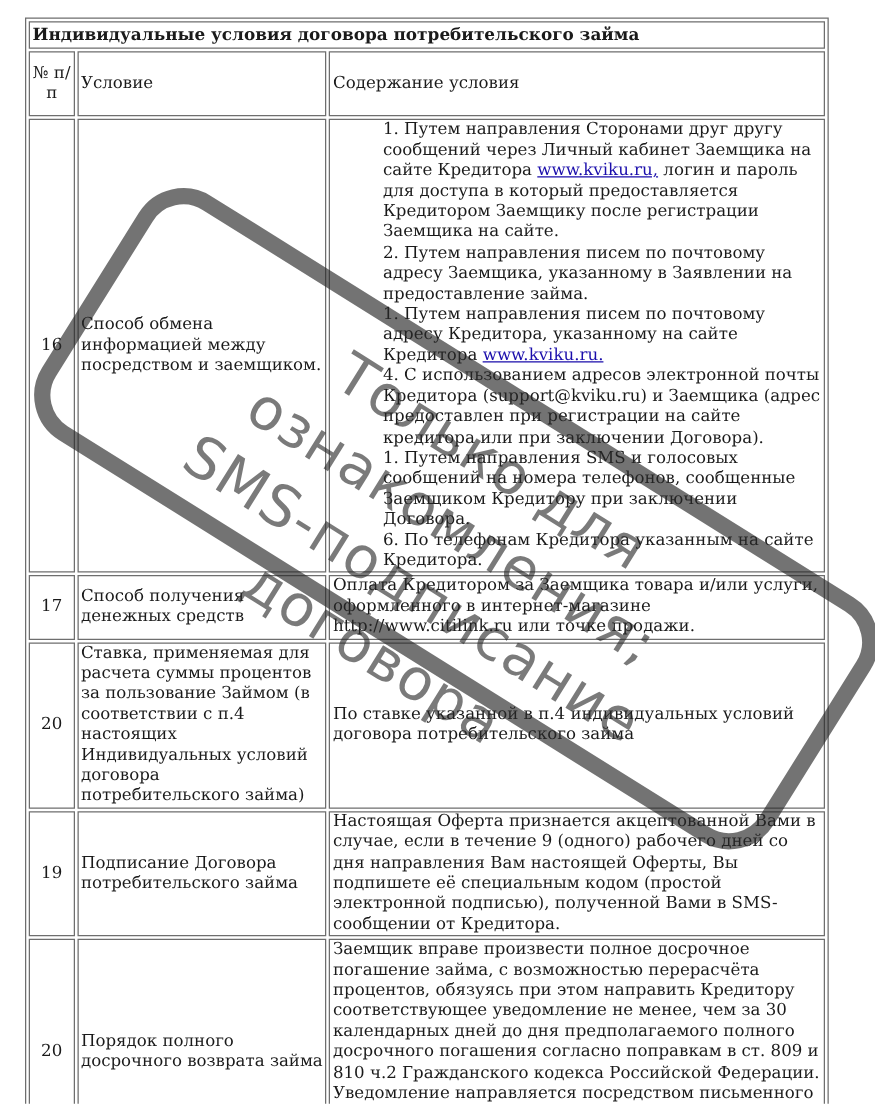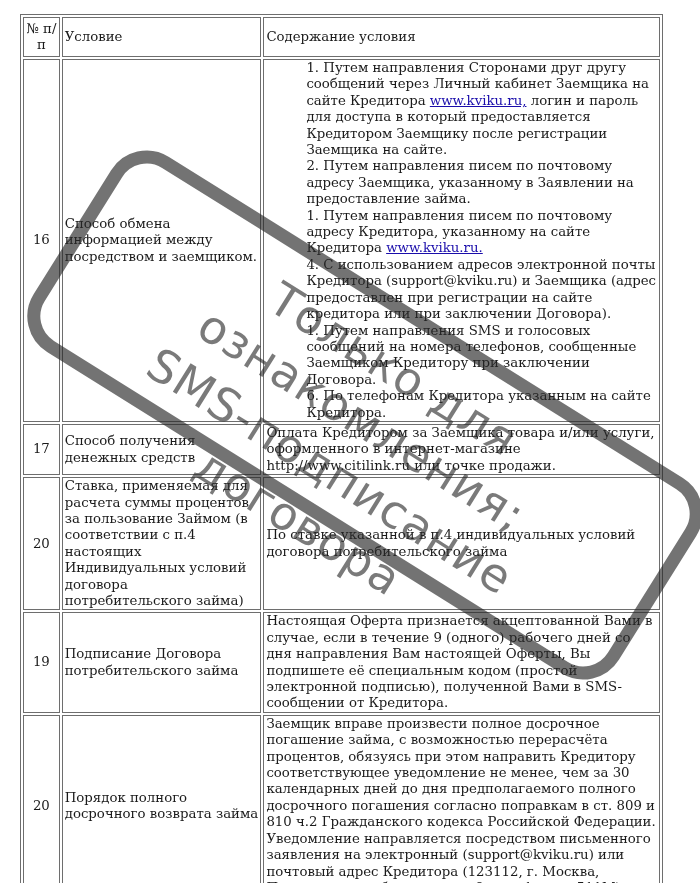--- a/index.html
+++ b/index.html
@@ -30,21 +30,24 @@
     color: rgba(40,40,40,0.62); text-align: center;
   }
   .stamp-line1 { font-size: 46px; line-height: 60px; margin-top: 18px; letter-spacing: 1px; }
   .stamp-line2 { font-size: 46px; line-height: 60px; letter-spacing: 1px; }
 </style>
 </head>
 <body>
 
 <table class="doc-table">
   <tbody>
-  <tr style="height:40px">
+      <tr>
+    <td colspan="3" class="title-cell">Индивидуальные условия договора потребительского займа</td>
+  </tr>
+  <tr style="height:52px">
     <th class="hdr col-no">№ п/п</th>
     <th class="hdr col-cond">Условие</th>
     <th class="hdr col-content">Содержание условия</th>
   </tr>
 
   <tr>
     <td class="col-no">16</td>
     <td class="col-cond">Способ обмена информацией между посредством и заемщиком.</td>
     <td class="col-content">
       <span class="content-line"><span>1. Путем направления Сторонами друг другу сообщений через Личный кабинет Заемщика на сайте Кредитора </span><span class="link">www.kviku.ru,</span><span> логин и пароль для доступа в который предоставляется Кредитором Заемщику после регистрации Заемщика на сайте.</span></span>

